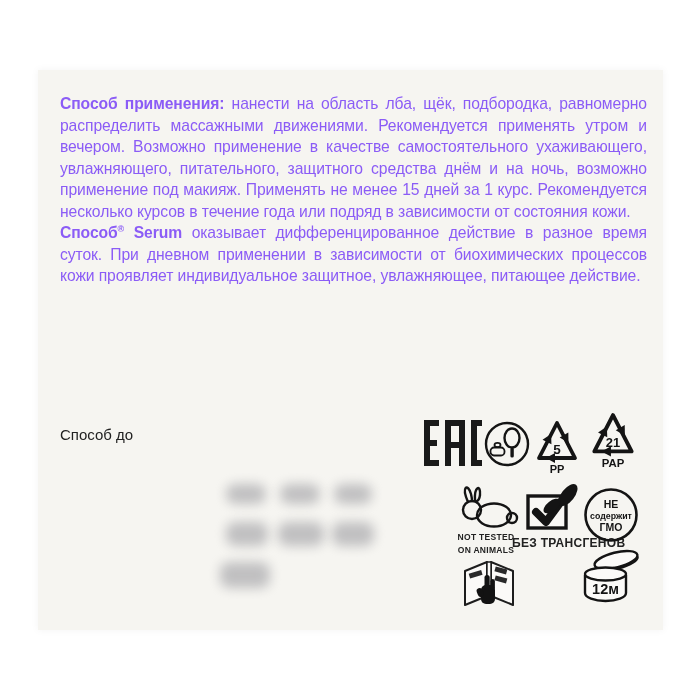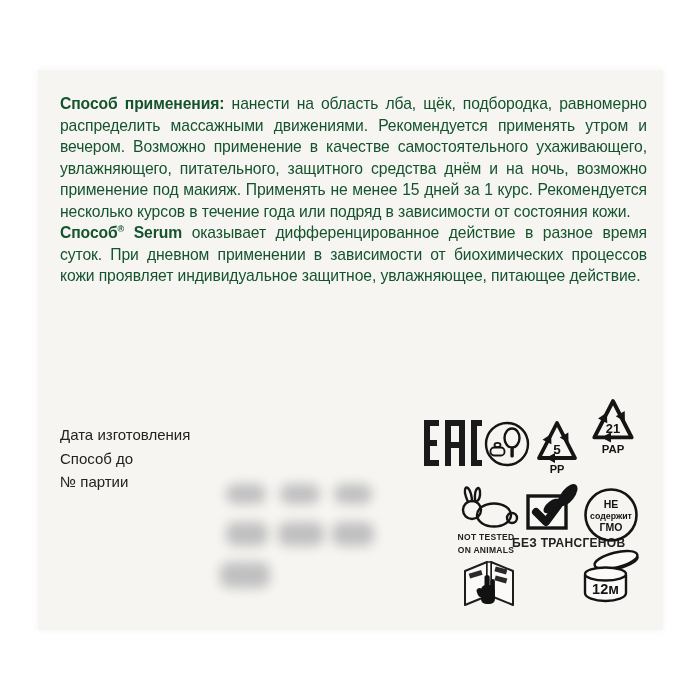--- a/index.html
+++ b/index.html
@@ -7,21 +7,21 @@
     width:700px;height:700px;position:relative;background:#ffffff;
     font-family:"Liberation Sans", sans-serif;color:#1c1c1c;overflow:hidden;
   }
   .label{
     position:absolute;left:38px;top:70px;width:625px;height:560px;
     background:#f6f5f1;box-shadow:0 0 8px rgba(0,0,0,0.05);
   }
   .instructions{
     position:absolute;left:22px;top:23px;width:587px;
     font-size:15.7px;line-height:21.55px;text-align:justify;
-    color:#14532d;letter-spacing:-0.1px;
+    color:#8b5cf6;letter-spacing:-0.1px;
   }
   .instructions p{margin:0;}
   .instructions b{font-weight:bold;}
   .instructions sup{font-size:9px;line-height:0;}
   .mfg{
     position:absolute;left:22px;top:353px;font-size:15px;line-height:23.5px;color:#222;
   }
   .blob{
     position:absolute;background:#86868d;filter:blur(6px);opacity:0.48;border-radius:9px;
   }
@@ -35,23 +35,21 @@
 <body>
 
 <div class="label">
 
   <div class="instructions">
     <p><b>Способ применения:</b> <span>нанести на область лба, щёк, подбородка, равномерно распределить массажными движениями. Рекомендуется применять утром и вечером. Возможно применение в качестве самостоятельного ухаживающего, увлажняющего, питательного, защитного средства днём и на ночь, возможно применение под макияж. Применять не менее 15 дней за 1 курс. Рекомендуется несколько курсов в течение года или подряд в зависимости от состояния кожи.</span></p>
     <p><b><span>Способ</span><sup>®</sup> <span>Serum</span></b> <span>оказывает дифференцированное действие в разное время суток. При дневном применении в зависимости от биохимических процессов кожи проявляет индивидуальное защитное, увлажняющее, питающее действие.</span></p>
   </div>
 
   <div class="mfg">
-    <div>Дата изготовления</div>
     <div>Способ до</div>
-    <div>№ партии</div>
   </div>
 
   <div class="blob" style="left:188px;top:414px;width:40px;height:20px;"></div>
   <div class="blob" style="left:242px;top:414px;width:40px;height:20px;"></div>
   <div class="blob" style="left:296px;top:414px;width:38px;height:20px;"></div>
   <div class="blob" style="left:188px;top:452px;width:42px;height:24px;"></div>
   <div class="blob" style="left:240px;top:452px;width:46px;height:24px;"></div>
   <div class="blob" style="left:294px;top:452px;width:42px;height:24px;"></div>
   <div class="blob" style="left:182px;top:492px;width:50px;height:26px;"></div>
 
@@ -89,21 +87,21 @@
       <g fill="#141414">
         <polygon points="0,-5 9,0 0,5" transform="translate(31,17) rotate(60)"></polygon>
         <polygon points="0,-5 9,0 0,5" transform="translate(22,40) rotate(180)"></polygon>
         <polygon points="0,-5 9,0 0,5" transform="translate(14,24) rotate(-63)"></polygon>
       </g>
       <text x="24" y="36" text-anchor="middle" font-size="13.5" font-weight="bold">5</text>
       <text x="24" y="55" text-anchor="middle" font-size="11" font-weight="bold">PP</text>
     </svg>
   </div>
 
-  <div class="mark" style="left:549px;top:326px;width:52px;height:60px;">
+  <div class="mark" style="left:549px;top:340px;width:52px;height:60px;">
     <svg width="52" height="60" viewBox="0 0 48 58">
       <path d="M24 5 L42 40 L6 40 Z" fill="none" stroke="#141414" stroke-width="3.8" stroke-linejoin="round"></path>
       <g fill="#141414">
         <polygon points="0,-5 9,0 0,5" transform="translate(31,17) rotate(60)"></polygon>
         <polygon points="0,-5 9,0 0,5" transform="translate(22,40) rotate(180)"></polygon>
         <polygon points="0,-5 9,0 0,5" transform="translate(14,24) rotate(-63)"></polygon>
       </g>
       <text x="24" y="36" text-anchor="middle" font-size="12.5" font-weight="bold">21</text>
       <text x="24" y="55" text-anchor="middle" font-size="11" font-weight="bold">PAP</text>
     </svg>

